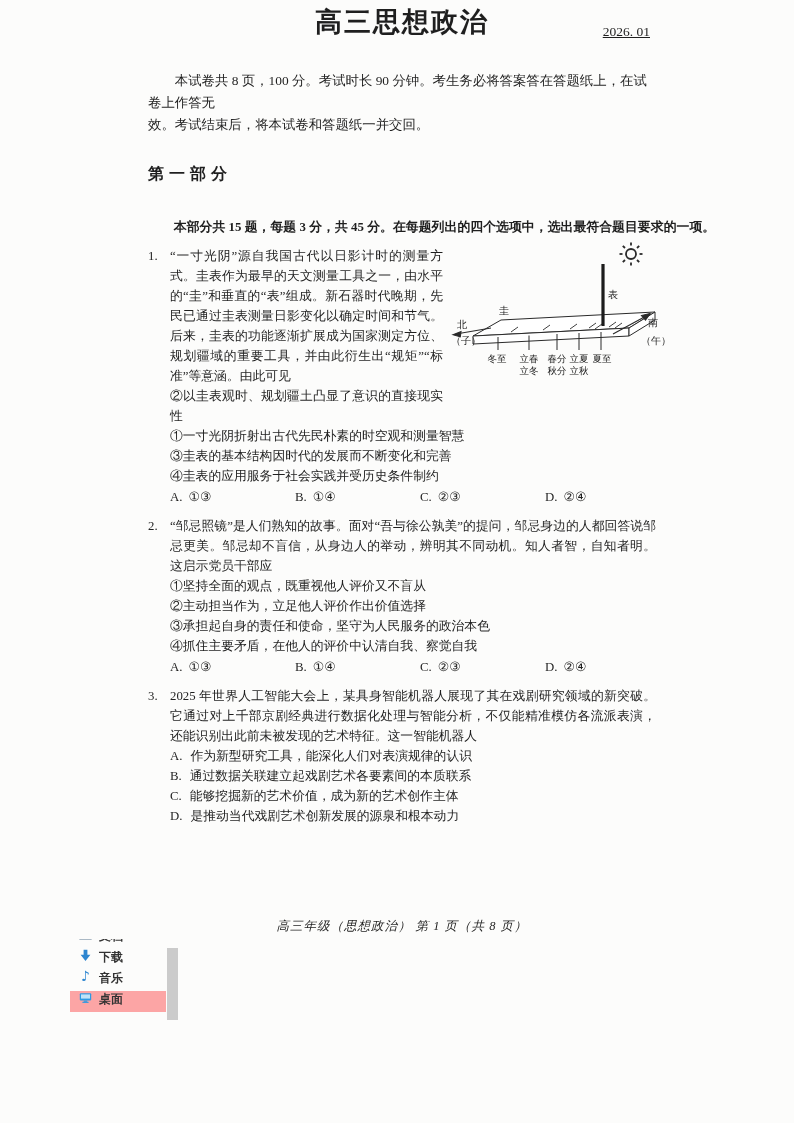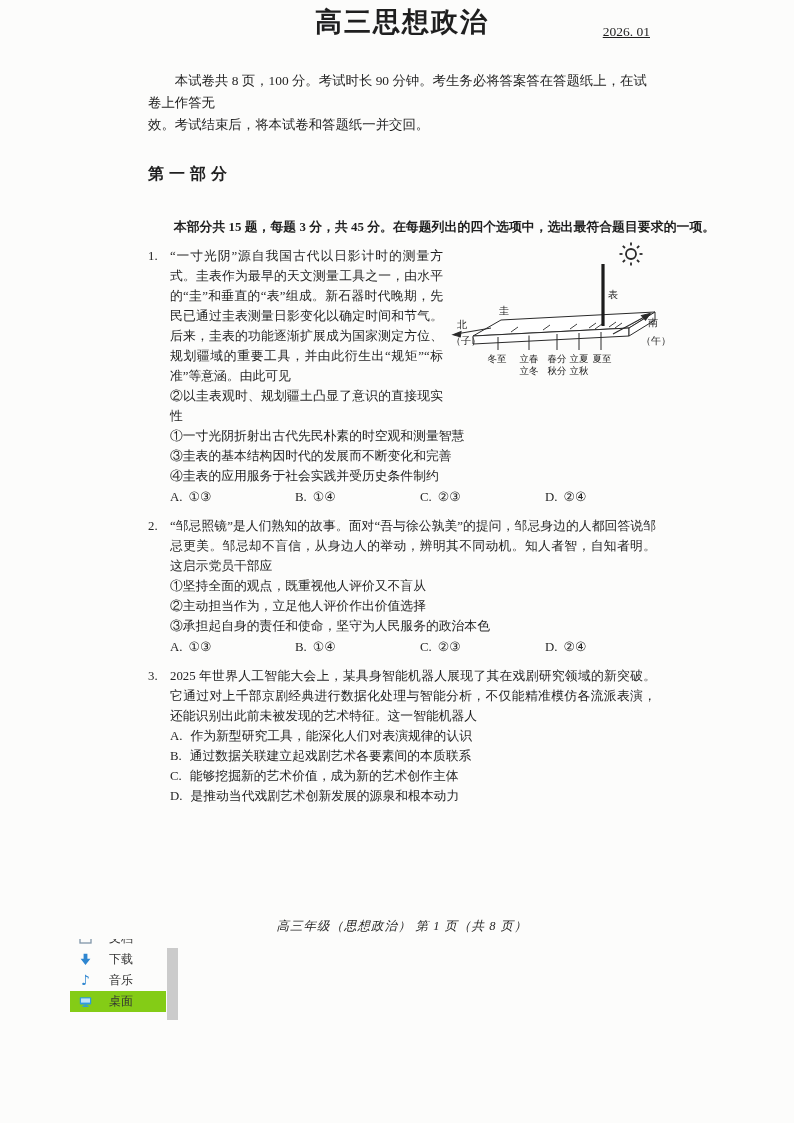--- a/index.html
+++ b/index.html
@@ -51,23 +51,23 @@
     position:absolute;left:148px;top:918px;width:508px;
     text-align:center;font-style:italic;font-size:12.5px;letter-spacing:1px;
   }
   
   .explorer{
     position:absolute;left:70px;top:939px;width:108px;height:84px;
     font-family:"Liberation Sans","DejaVu Sans",sans-serif;
     font-size:12px;color:#333;
   }
   .rows{position:absolute;left:0;top:0;width:96px;overflow:hidden;height:84px;}
-  .row{height:21px;display:flex;align-items:center;gap:17px;padding-left:9px;cursor:default;}
+  .row{height:21px;display:flex;align-items:flex-start;gap:7px;padding-left:9px;cursor:default;font-weight:bold;}
   .row.clipped{margin-top:-11px;}
-  .row.selected{background:#84cc16;}
+  .row.selected{background:#fca5a5;}
   .row .ic{width:13px;height:13px;flex:none;display:inline-flex;align-items:center;justify-content:center;}
   .row .music-glyph{color:#2e86d0;font-size:14px;line-height:13px;font-family:"DejaVu Sans",sans-serif;}
   .vscrollbar{position:absolute;right:0;top:9px;width:11px;height:72px;background:#cbcbcb;}
 </style>
 </head>
 <body>
 
 <div class="doc">
 
 
@@ -168,20 +168,21 @@
     </div>
   </div>
 
   <div class="question">
     <div class="qnum">2.</div>
     <div class="qbody">
       <p class="qtext">“邹忌照镜”是人们熟知的故事。面对“吾与徐公孰美”的提问，邹忌身边的人都回答说邹忌更美。邹忌却不盲信，从身边人的举动，辨明其不同动机。知人者智，自知者明。这启示党员干部应</p>
       <span class="qitem">①坚持全面的观点，既重视他人评价又不盲从</span>
       <span class="qitem">②主动担当作为，立足他人评价作出价值选择</span>
       <span class="qitem">③承担起自身的责任和使命，坚守为人民服务的政治本色</span>
+      <span class="qitem">④抓住主要矛盾，在他人的评价中认清自我、察觉自我</span>
       <div class="options-row">
         <span class="opt"><span class="opt-label">A.</span><span>①③</span></span>
         <span class="opt"><span class="opt-label">B.</span><span>①④</span></span>
         <span class="opt"><span class="opt-label">C.</span><span>②③</span></span>
         <span class="opt"><span class="opt-label">D.</span><span>②④</span></span>
       </div>
     </div>
   </div>
 
   <div class="question">

